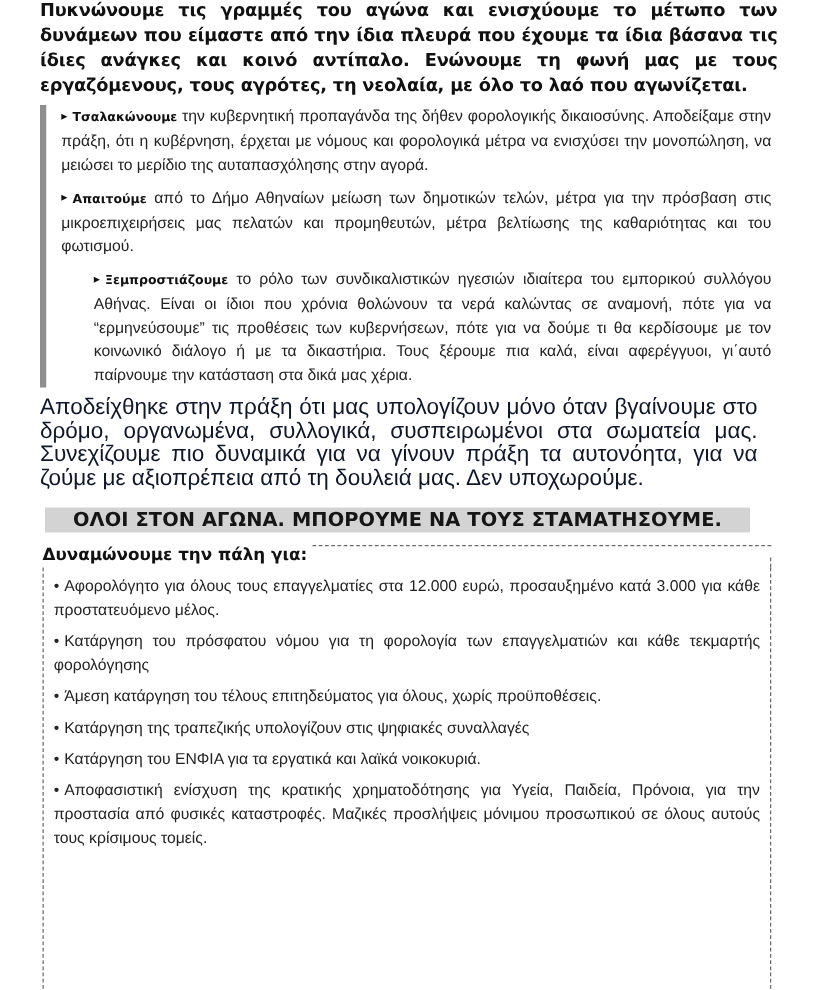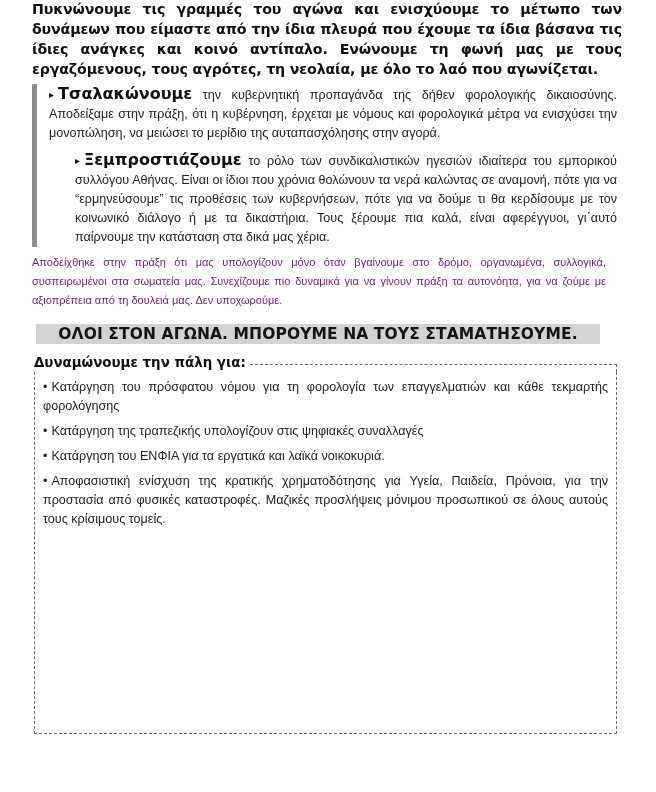--- a/index.html
+++ b/index.html
@@ -42,42 +42,42 @@
       margin: 0 0 7px 0;
       font-size: 12.6px;
       line-height: 19px;
       text-align: justify;
       color: #222;
     }
     .barred p:last-child { margin-bottom: 0; margin-left: 26px; }
     .barred .kw {
       font-family: "DejaVu Sans", sans-serif;
       font-weight: bold;
-      font-size: 16px;
+      font-size: 10px;
       color: #111;
     }
     .barred .arrow {
       font-size: 10px;
       margin-right: 4px;
       vertical-align: 1px;
       color: #111;
     }
     .salute {
       margin: 38px 0 0 0;
       font-style: italic;
       font-size: 12.8px;
       line-height: 19px;
       color: #222;
     }
     .para {
       margin: 6px 16px 0 0;
-      font-size: 11px;
+      font-size: 18px;
       line-height: 19px;
       text-align: justify;
-      color: #701a75;
+      color: #0f172a;
     }
     .banner {
       margin: 14px 0 0 4px;
       width: 564px;
       height: 20px;
       background: #d3d3d3;
       text-align: center;
       font-family: "DejaVu Sans", sans-serif;
       font-weight: bold;
       font-size: 15.5px;
@@ -87,21 +87,20 @@
     }
     .demands {
       position: relative;
       margin-top: 10px;
       margin-left: 2px;
       width: 583px;
     }
     .demands-head {
       position: relative;
       display: flex;
-      align-items: flex-end;
       height: 18px;
     }
     .demands-title {
       font-family: "DejaVu Sans", sans-serif;
       font-weight: bold;
       font-size: 13.4px;
       line-height: 18px;
       color: #111;
       background: #fff;
       padding-right: 4px;
@@ -145,36 +144,41 @@
 
 <div class="page">
 
   <p class="lead">Πυκνώνουμε τις γραμμές του αγώνα και ενισχύουμε το μέτωπο των δυνάμεων που είμαστε από την ίδια πλευρά που έχουμε τα ίδια βάσανα τις ίδιες ανάγκες και κοινό αντίπαλο. Ενώνουμε τη φωνή μας με τους εργαζόμενους, τους αγρότες, τη νεολαία, με όλο το λαό που αγωνίζεται.</p>
 
   <div class="barred">
     <p>
       <span class="arrow">▸</span><span class="kw">Τσαλακώνουμε</span><span> την κυβερνητική προπαγάνδα της δήθεν φορολογικής δικαιοσύνης. Αποδείξαμε στην πράξη, ότι η κυβέρνηση, έρχεται με νόμους και φορολογικά μέτρα να ενισχύσει την μονοπώληση, να μειώσει το μερίδιο της αυταπασχόλησης στην αγορά.</span>
     </p>
     <p>
+      <span class="arrow">▸</span><span class="kw">Απαιτούμε</span><span> από το Δήμο Αθηναίων μείωση των δημοτικών τελών, μέτρα για την πρόσβαση στις μικροεπιχειρήσεις μας πελατών και προμηθευτών, μέτρα βελτίωσης της καθαριότητας και του φωτισμού.</span>
+    </p>
+    <p>
       <span class="arrow">▸</span><span class="kw">Ξεμπροστιάζουμε</span><span> το ρόλο των συνδικαλιστικών ηγεσιών ιδιαίτερα του εμπορικού συλλόγου Αθήνας. Είναι οι ίδιοι που χρόνια θολώνουν τα νερά καλώντας σε αναμονή, πότε για να “ερμηνεύσουμε” τις προθέσεις των κυβερνήσεων, πότε για να δούμε τι θα κερδίσουμε με τον κοινωνικό διάλογο ή με τα δικαστήρια. Τους ξέρουμε πια καλά, είναι αφερέγγυοι, γι΄αυτό παίρνουμε την κατάσταση στα δικά μας χέρια.</span>
     </p>
   </div>
 
   <p class="para">Αποδείχθηκε στην πράξη ότι μας υπολογίζουν μόνο όταν βγαίνουμε στο δρόμο, οργανωμένα, συλλογικά, συσπειρωμένοι στα σωματεία μας. Συνεχίζουμε πιο δυναμικά για να γίνουν πράξη τα αυτονόητα, για να ζούμε με αξιοπρέπεια από τη δουλειά μας. Δεν υποχωρούμε.</p>
 
   <div class="banner">ΟΛΟΙ ΣΤΟΝ ΑΓΩΝΑ. ΜΠΟΡΟΥΜΕ ΝΑ ΤΟΥΣ ΣΤΑΜΑΤΗΣΟΥΜΕ.</div>
 
   <div class="demands">
     <div class="demands-head">
       <span class="demands-title">Δυναμώνουμε την πάλη για:</span>
       <span class="demands-title-rule"></span>
       <span class="right-tick"></span>
     </div>
     <div class="demands-box">
+      <p class="demand"><span class="bullet">•</span><span>Αφορολόγητο για όλους τους επαγγελματίες στα 12.000 ευρώ, προσαυξημένο κατά 3.000 για κάθε προστατευόμενο μέλος.</span></p>
       <p class="demand"><span class="bullet">•</span><span>Κατάργηση του πρόσφατου νόμου για τη φορολογία των επαγγελματιών και κάθε τεκμαρτής φορολόγησης</span></p>
+      <p class="demand"><span class="bullet">•</span><span>Άμεση κατάργηση του τέλους επιτηδεύματος για όλους, χωρίς προϋποθέσεις.</span></p>
       <p class="demand"><span class="bullet">•</span><span>Κατάργηση της τραπεζικής υπολογίζουν στις ψηφιακές συναλλαγές</span></p>
       <p class="demand"><span class="bullet">•</span><span>Κατάργηση του ΕΝΦΙΑ για τα εργατικά και λαϊκά νοικοκυριά.</span></p>
       <p class="demand"><span class="bullet">•</span><span>Αποφασιστική ενίσχυση της κρατικής χρηματοδότησης για Υγεία, Παιδεία, Πρόνοια, για την προστασία από φυσικές καταστροφές. Μαζικές προσλήψεις μόνιμου προσωπικού σε όλους αυτούς τους κρίσιμους τομείς.</span></p>
 
     </div>
   </div>
 
 </div>
 
 </body></html>

